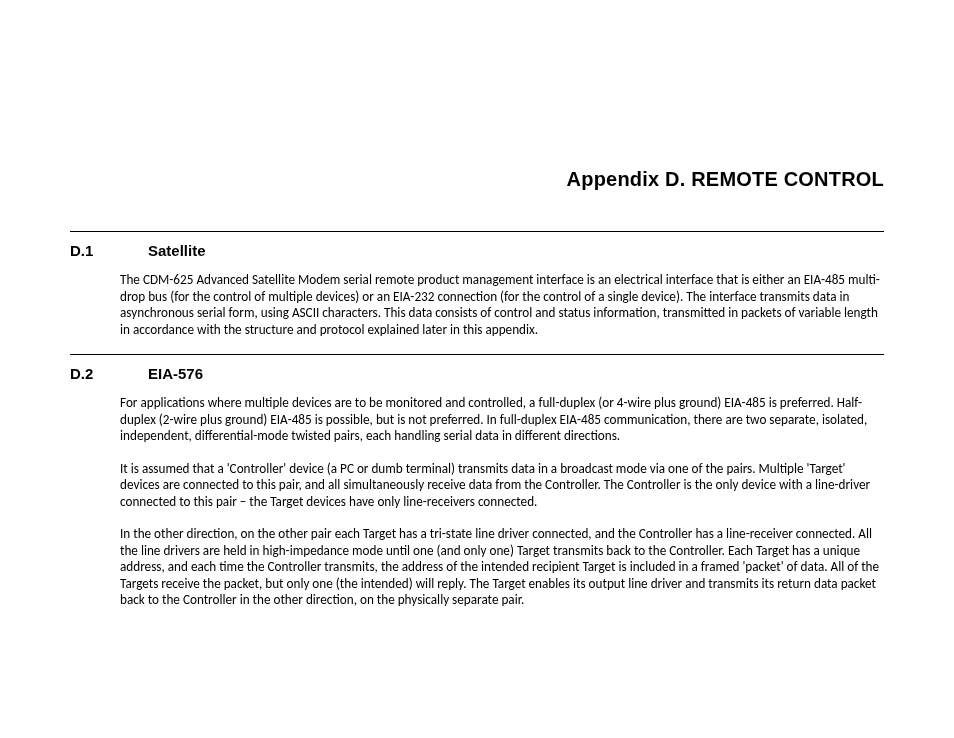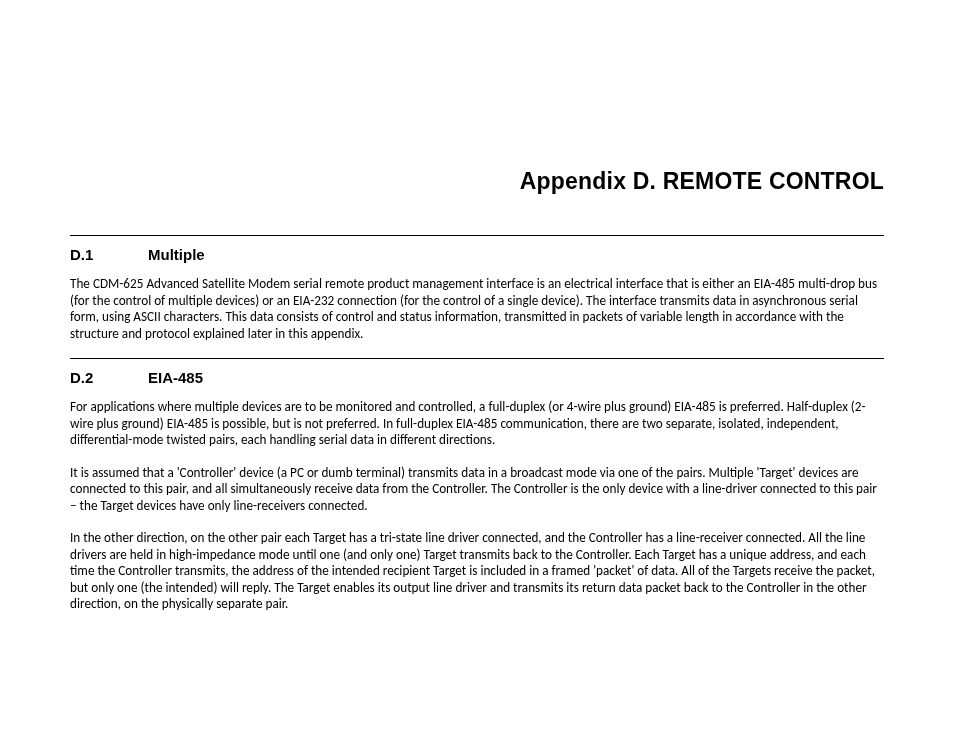--- a/index.html
+++ b/index.html
@@ -14,21 +14,21 @@
   .page {
     position: relative;
     width: 954px;
     height: 738px;
     box-sizing: border-box;
     padding: 0 70px;
   }
   .title {
     font-family: Arial, Helvetica, sans-serif;
     font-weight: 700;
-    font-size: 23px;
+    font-size: 20px;
     text-align: right;
     margin-top: 168px;
     margin-bottom: 40px;
     letter-spacing: 0.2px;
   }
   .rule {
     border: none;
     border-top: 1px solid #000;
     margin: 0;
   }
@@ -44,39 +44,40 @@
   .section-num {
     width: 50px;
     flex: 0 0 50px;
   }
   .section-title {
     flex: 1;
   }
   .body-text {
     font-size: 13.2px;
     line-height: 1.25;
+    margin-left: 50px;
     margin-bottom: 16px;
   }
 </style>
 </head>
 <body>
 
 <div class="page">
 
   <h1 class="title">Appendix D.  REMOTE CONTROL</h1>
 
   <hr class="rule">
   <div class="section-head">
     <span class="section-num">D.1</span>
-    <span class="section-title">Multiple</span>
+    <span class="section-title">Satellite</span>
   </div>
   <p class="body-text">The CDM-625 Advanced Satellite Modem serial remote product management interface is an electrical interface that is either an EIA-485 multi-drop bus (for the control of multiple devices) or an EIA-232 connection (for the control of a single device). The interface transmits data in asynchronous serial form, using ASCII characters. This data consists of control and status information, transmitted in packets of variable length in accordance with the structure and protocol explained later in this appendix.</p>
 
   <hr class="rule">
   <div class="section-head">
     <span class="section-num">D.2</span>
-    <span class="section-title">EIA-485</span>
+    <span class="section-title">EIA-576</span>
   </div>
   <p class="body-text">For applications where multiple devices are to be monitored and controlled, a full-duplex (or 4-wire plus ground) EIA-485 is preferred. Half-duplex (2-wire plus ground) EIA-485 is possible, but is not preferred. In full-duplex EIA-485 communication, there are two separate, isolated, independent, differential-mode twisted pairs, each handling serial data in different directions.</p>
   <p class="body-text">It is assumed that a 'Controller' device (a PC or dumb terminal) transmits data in a broadcast mode via one of the pairs. Multiple 'Target' devices are connected to this pair, and all simultaneously receive data from the Controller. The Controller is the only device with a line-driver connected to this pair – the Target devices have only line-receivers connected.</p>
   <p class="body-text">In the other direction, on the other pair each Target has a tri-state line driver connected, and the Controller has a line-receiver connected. All the line drivers are held in high-impedance mode until one (and only one) Target transmits back to the Controller. Each Target has a unique address, and each time the Controller transmits, the address of the intended recipient Target is included in a framed 'packet' of data. All of the Targets receive the packet, but only one (the intended) will reply. The Target enables its output line driver and transmits its return data packet back to the Controller in the other direction, on the physically separate pair.</p>
 
 </div>
 
 </body></html>

